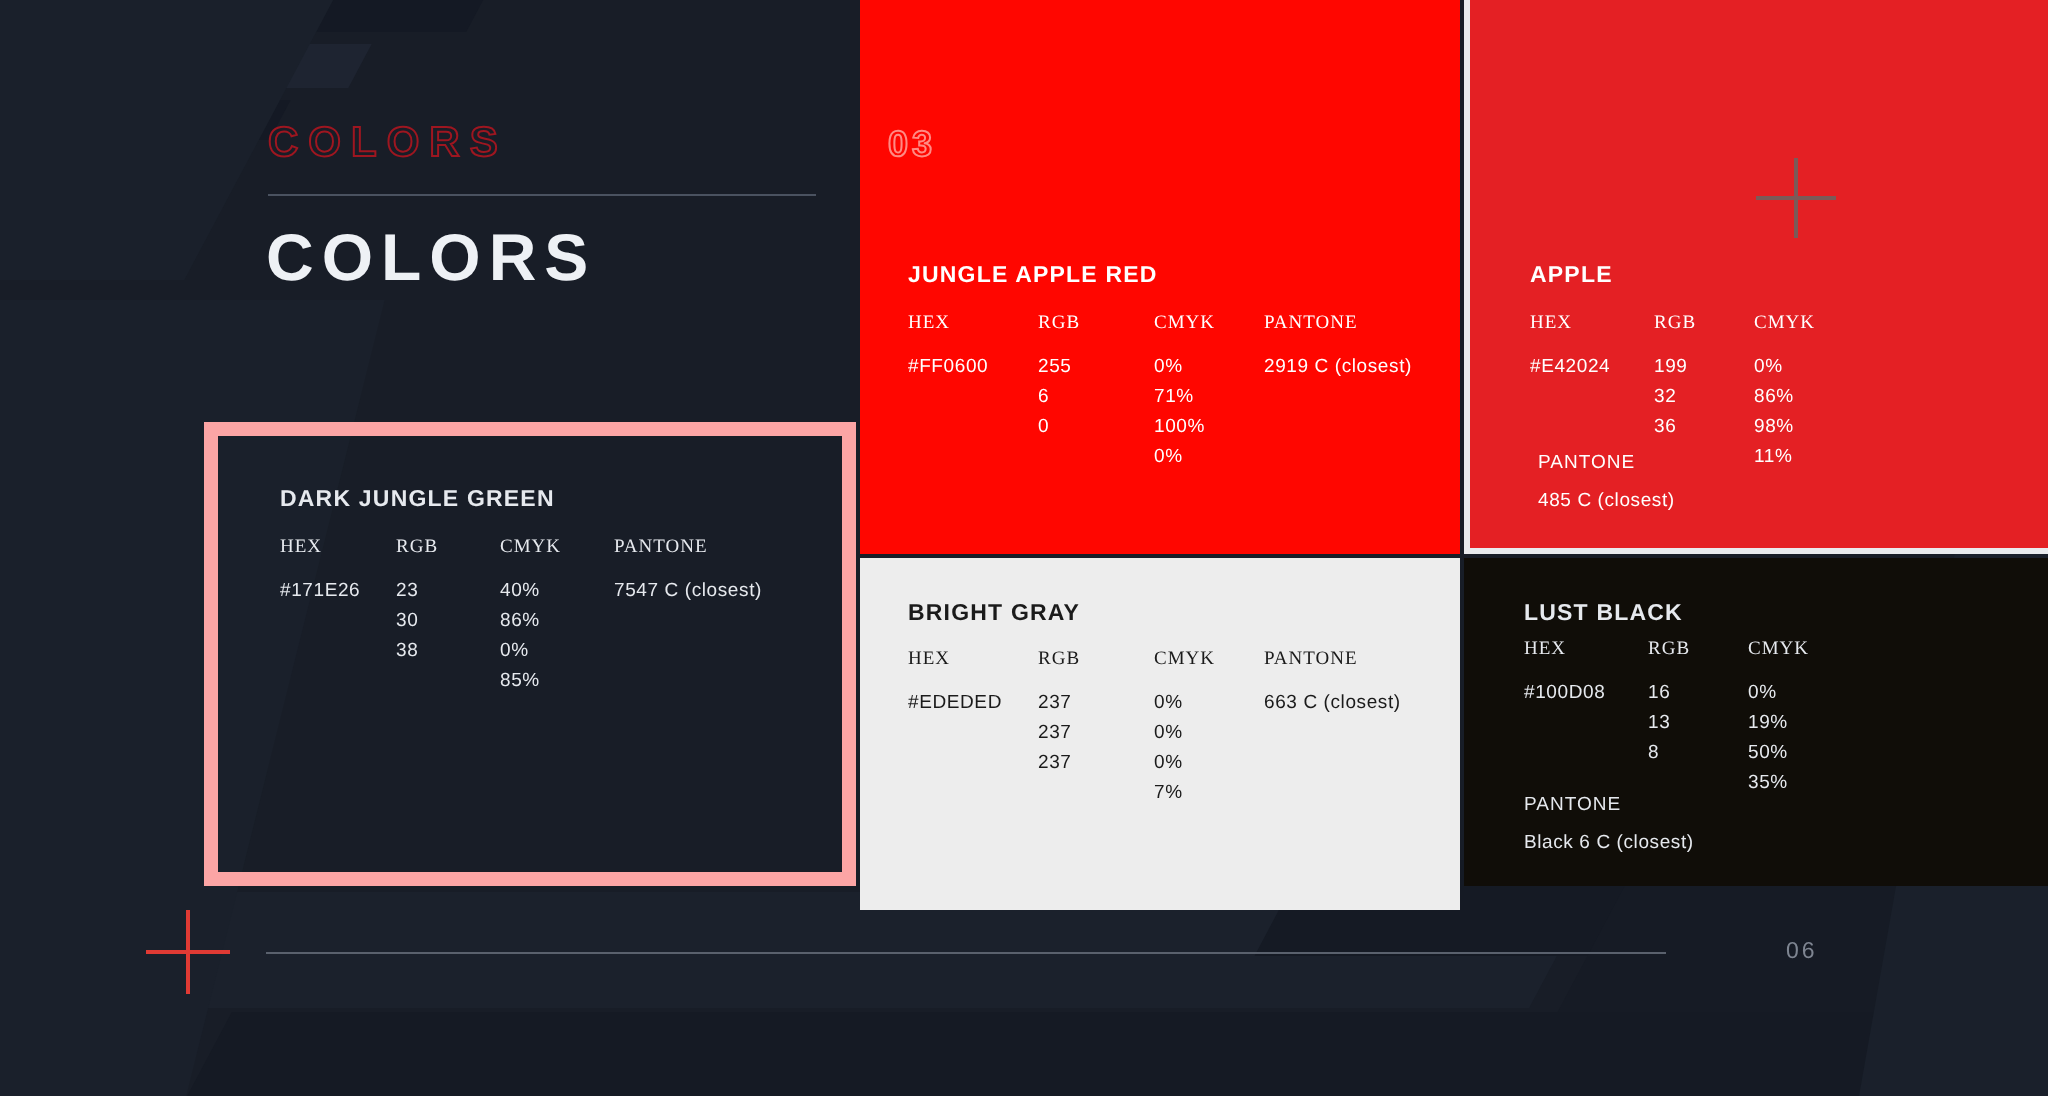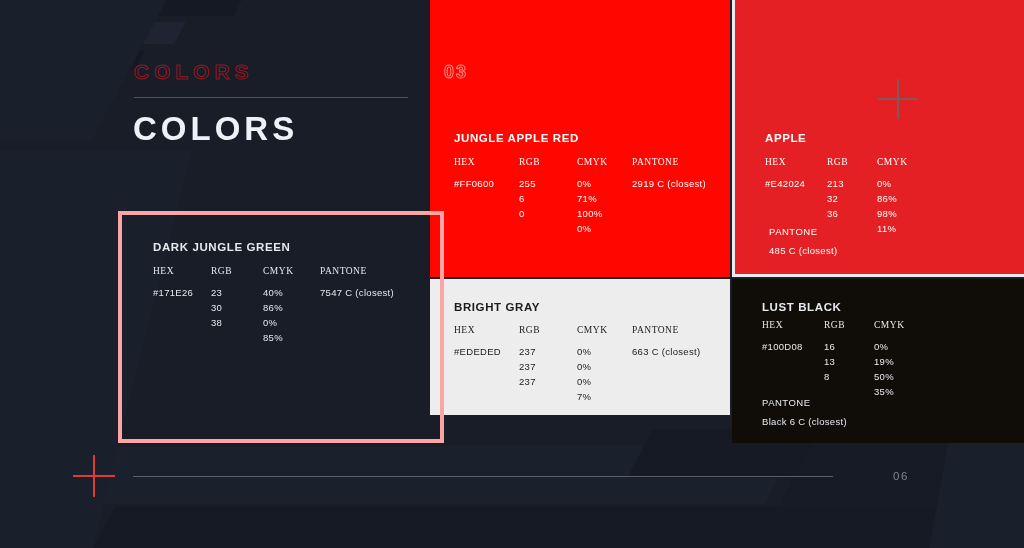--- a/index.html
+++ b/index.html
@@ -68,21 +68,21 @@
   #panel-lust {
     left:732px; top:0px;
     width:292px; height:277px;
     background:#e42024;
     border:3px solid #e9ebee;
     border-right:none;
     border-top:none;
   }
   #panel-gray {
     left:430px; top:279px;
-    width:300px; height:136px;
+    width:300px; height:176px;
     background:#ededed;
   }
   #panel-smoky {
     left:732px; top:279px;
     width:292px; height:164px;
     background:#100d08;
   }
 
   
   .badge-03 {
@@ -125,23 +125,23 @@
   .pantone-below .val { font-size:9.5px; letter-spacing:0.3px; }
 
   
   .on-dark, .on-dark .head, .on-dark .val { color:#e6e9ee; }
   .on-red, .on-red .head, .on-red .val { color:#ffffff; }
   .on-light, .on-light .head, .on-light .val { color:#1b1b1b; }
 
   
   #card-djg {
     position:absolute;
-    left:118px; top:211px;
+    left:102px; top:211px;
     width:326px; height:232px;
-    border:4px solid #fca5a5;
+    border:7px solid #fca5a5;
     background:transparent;
   }
 
   
   .crosshair-foot { position:absolute; left:73px; top:455px; width:42px; height:42px; }
   .crosshair-foot .h { position:absolute; left:0; top:20px; width:42px; height:1.5px; background:#e03a34; }
   .crosshair-foot .v { position:absolute; left:20px; top:0; width:1.5px; height:42px; background:#e03a34; }
   .foot-rule {
     position:absolute;
     left:133px; top:476px;
@@ -217,21 +217,21 @@
 
     <div class="sw-title on-red" style="left:30px;top:132px;">APPLE</div>
 
     <div class="cols on-red" style="left:30px;top:157px;">
       <div class="col" style="width:62px;">
         <span class="head">HEX</span>
         <span class="val">#E42024</span>
       </div>
       <div class="col" style="width:50px;">
         <span class="head">RGB</span>
-        <span class="val">213</span>
+        <span class="val">199</span>
         <span class="val">32</span>
         <span class="val">36</span>
       </div>
       <div class="col" style="width:60px;">
         <span class="head">CMYK</span>
         <span class="val">0%</span>
         <span class="val">86%</span>
         <span class="val">98%</span>
         <span class="val">11%</span>
       </div>

